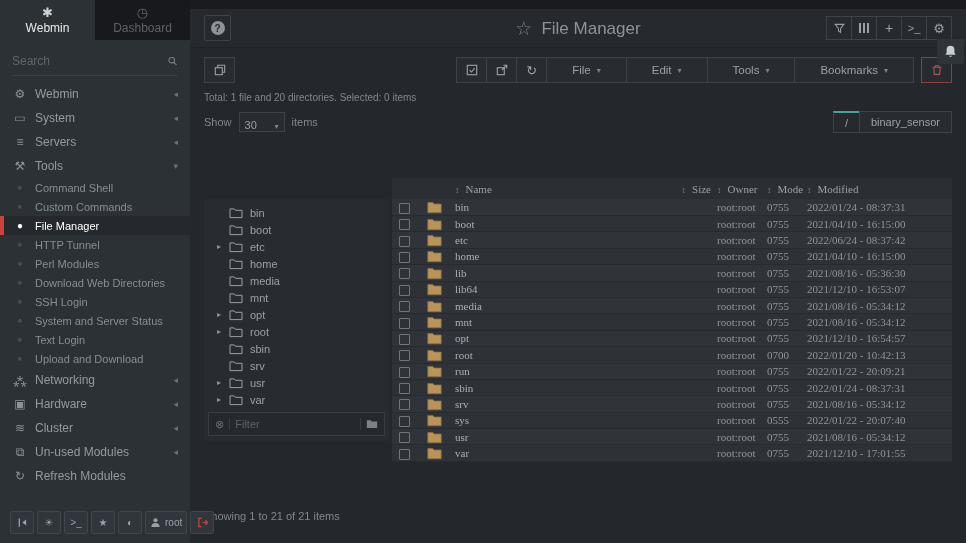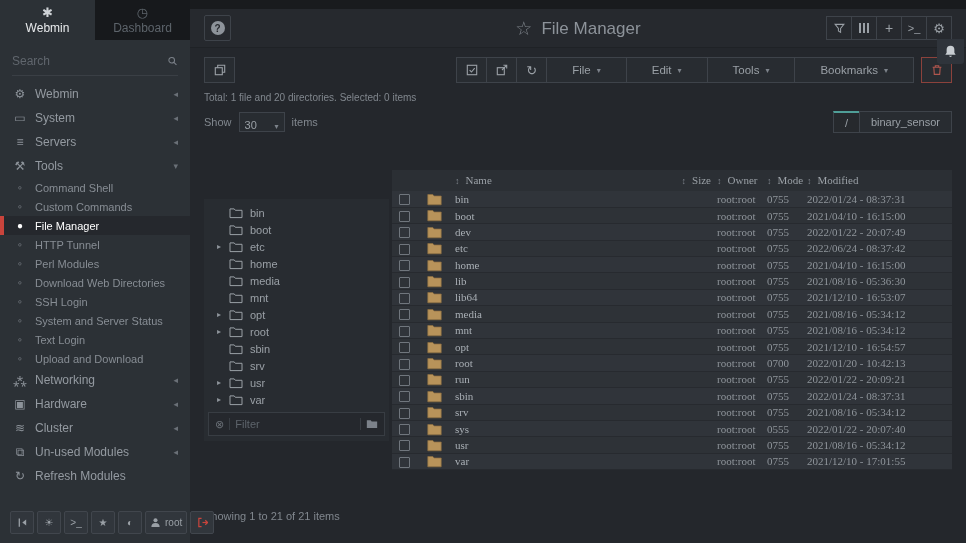--- a/index.html
+++ b/index.html
@@ -561,34 +561,20 @@
     <td>2021/04/10 - 16:15:00</td>
   </tr>
               <tr class="dir">
     <td><span class="cb"></span></td>
     <td>
       <svg class="row-icon folder-glyph" viewBox="0 0 15 13" fill="currentColor" stroke="#8d6f42" stroke-width="0.7">
         <path d="M.8 11.8V1.5h5l1.2 1.5h7.2v8.8z"></path>
       </svg>
       
     </td>
-    <td class="c-name">dev</td>
-    <td class="c-size"></td>
-    <td>root:root</td>
-    <td>0755</td>
-    <td>2022/01/22 - 20:07:49</td>
-  </tr>
-              <tr class="dir">
-    <td><span class="cb"></span></td>
-    <td>
-      <svg class="row-icon folder-glyph" viewBox="0 0 15 13" fill="currentColor" stroke="#8d6f42" stroke-width="0.7">
-        <path d="M.8 11.8V1.5h5l1.2 1.5h7.2v8.8z"></path>
-      </svg>
-      
-    </td>
     <td class="c-name">etc</td>
     <td class="c-size"></td>
     <td>root:root</td>
     <td>0755</td>
     <td>2022/06/24 - 08:37:42</td>
   </tr>
               <tr class="dir">
     <td><span class="cb"></span></td>
     <td>
       <svg class="row-icon folder-glyph" viewBox="0 0 15 13" fill="currentColor" stroke="#8d6f42" stroke-width="0.7">

